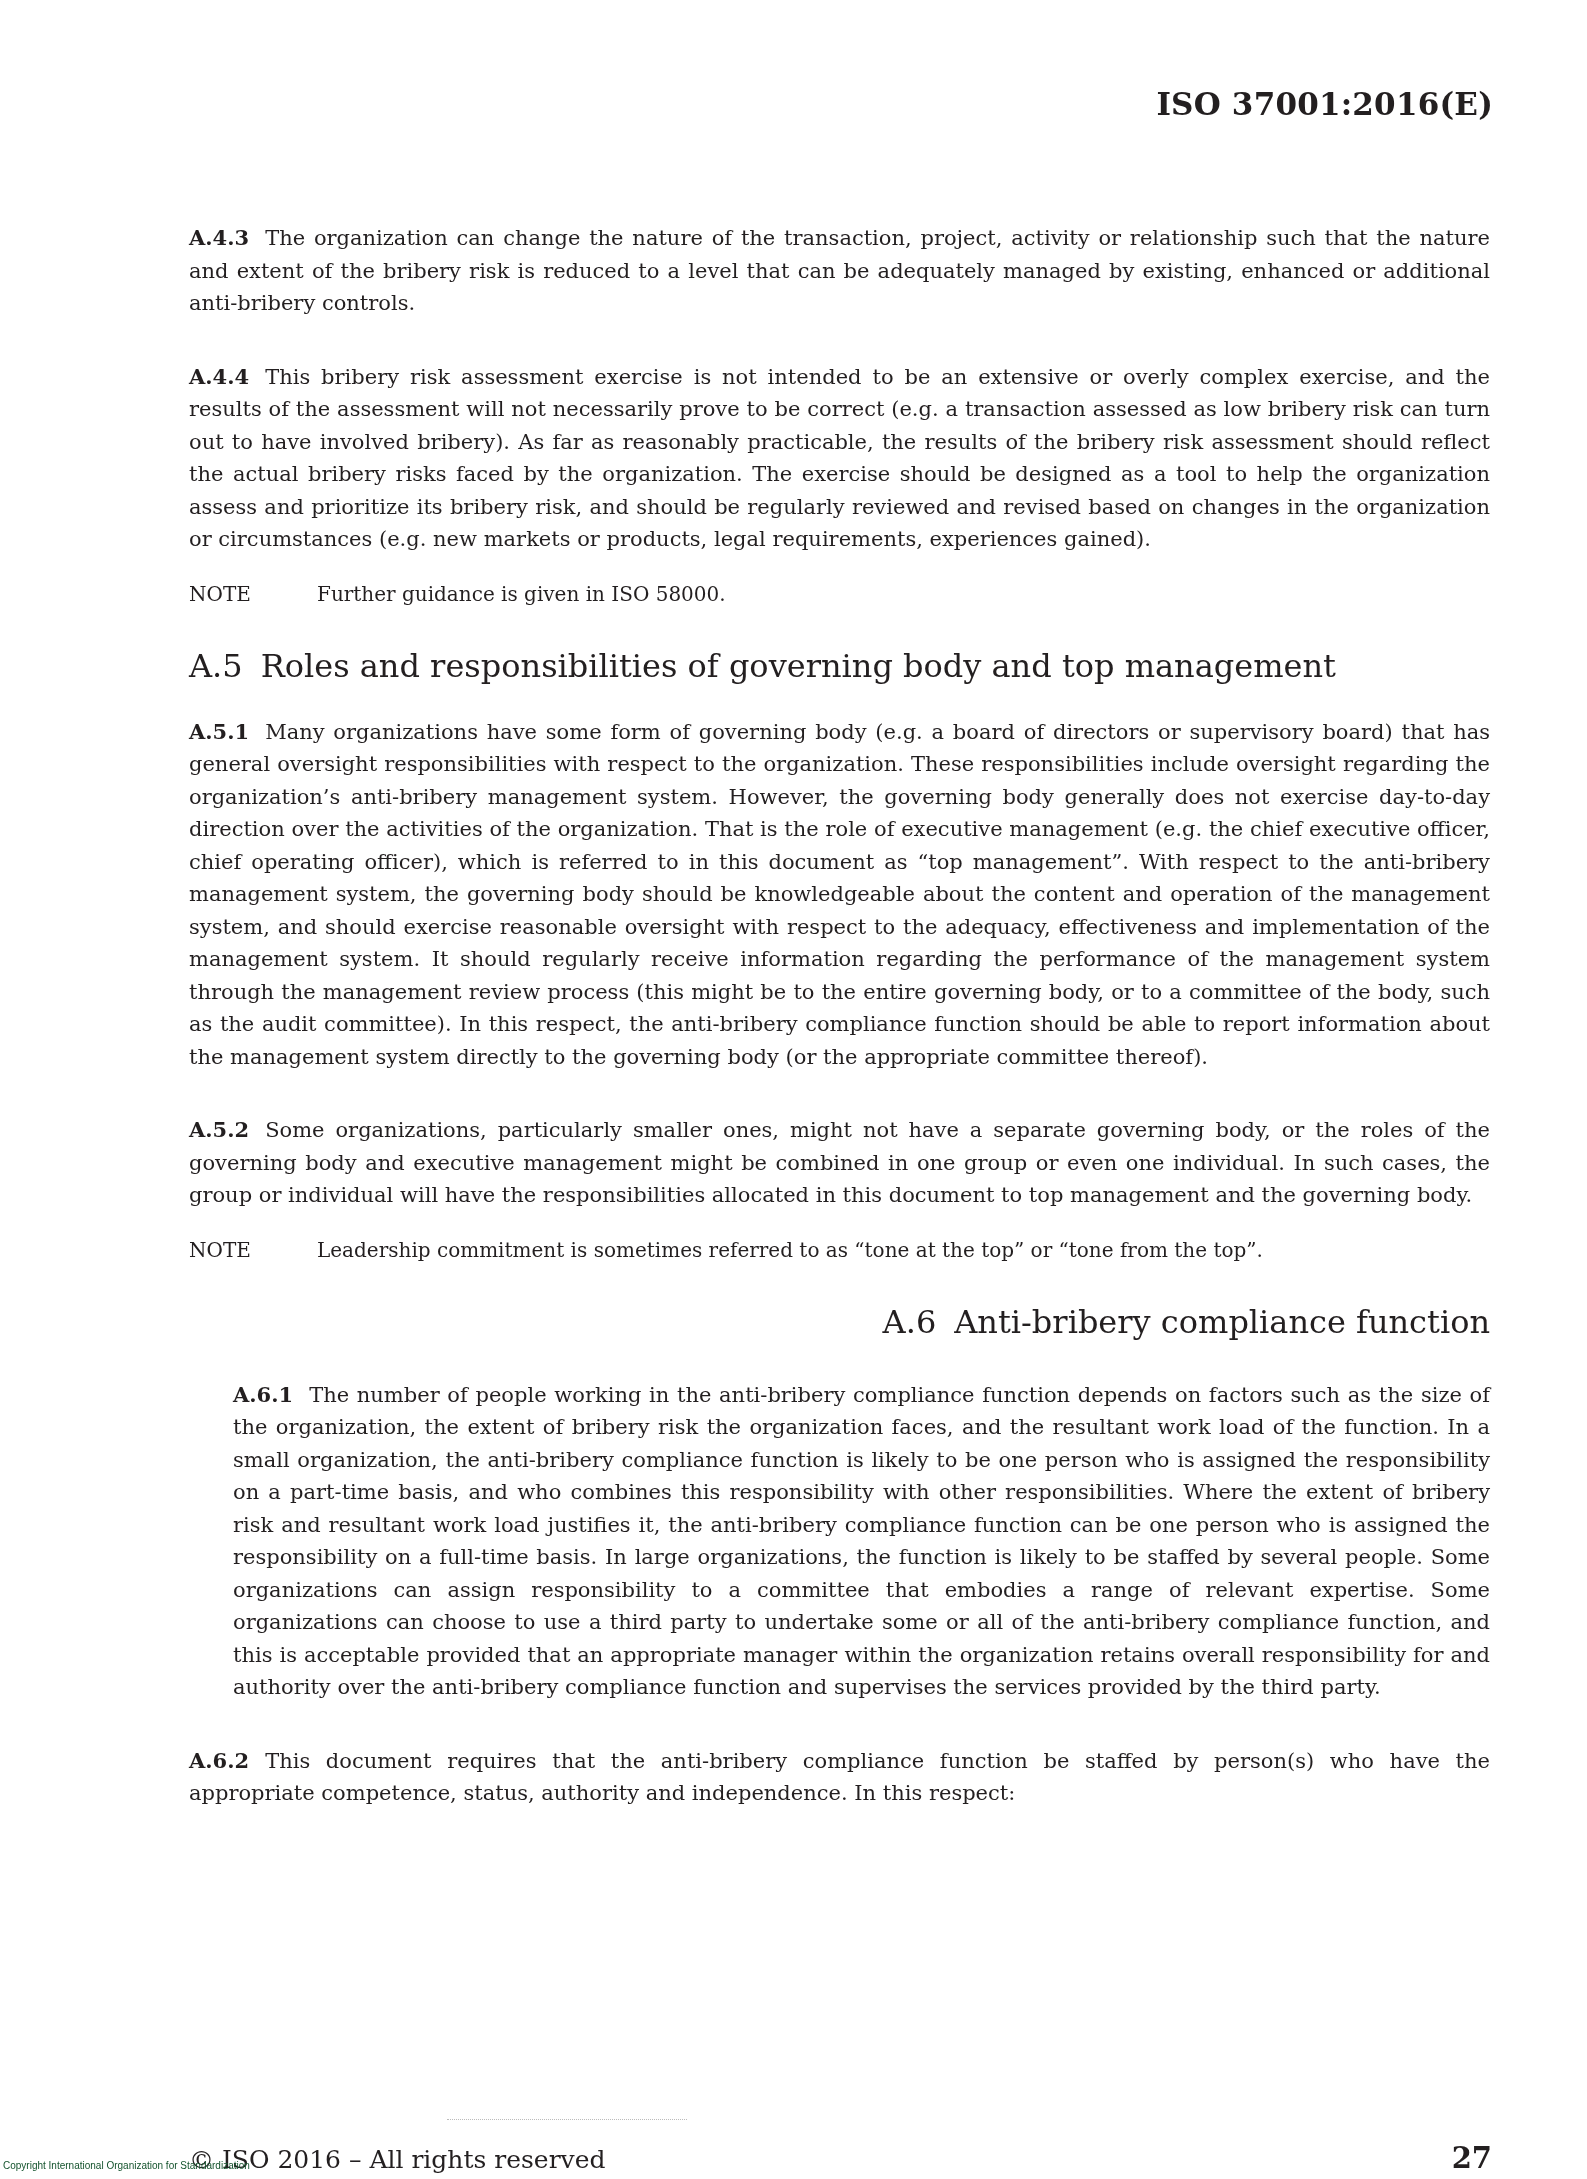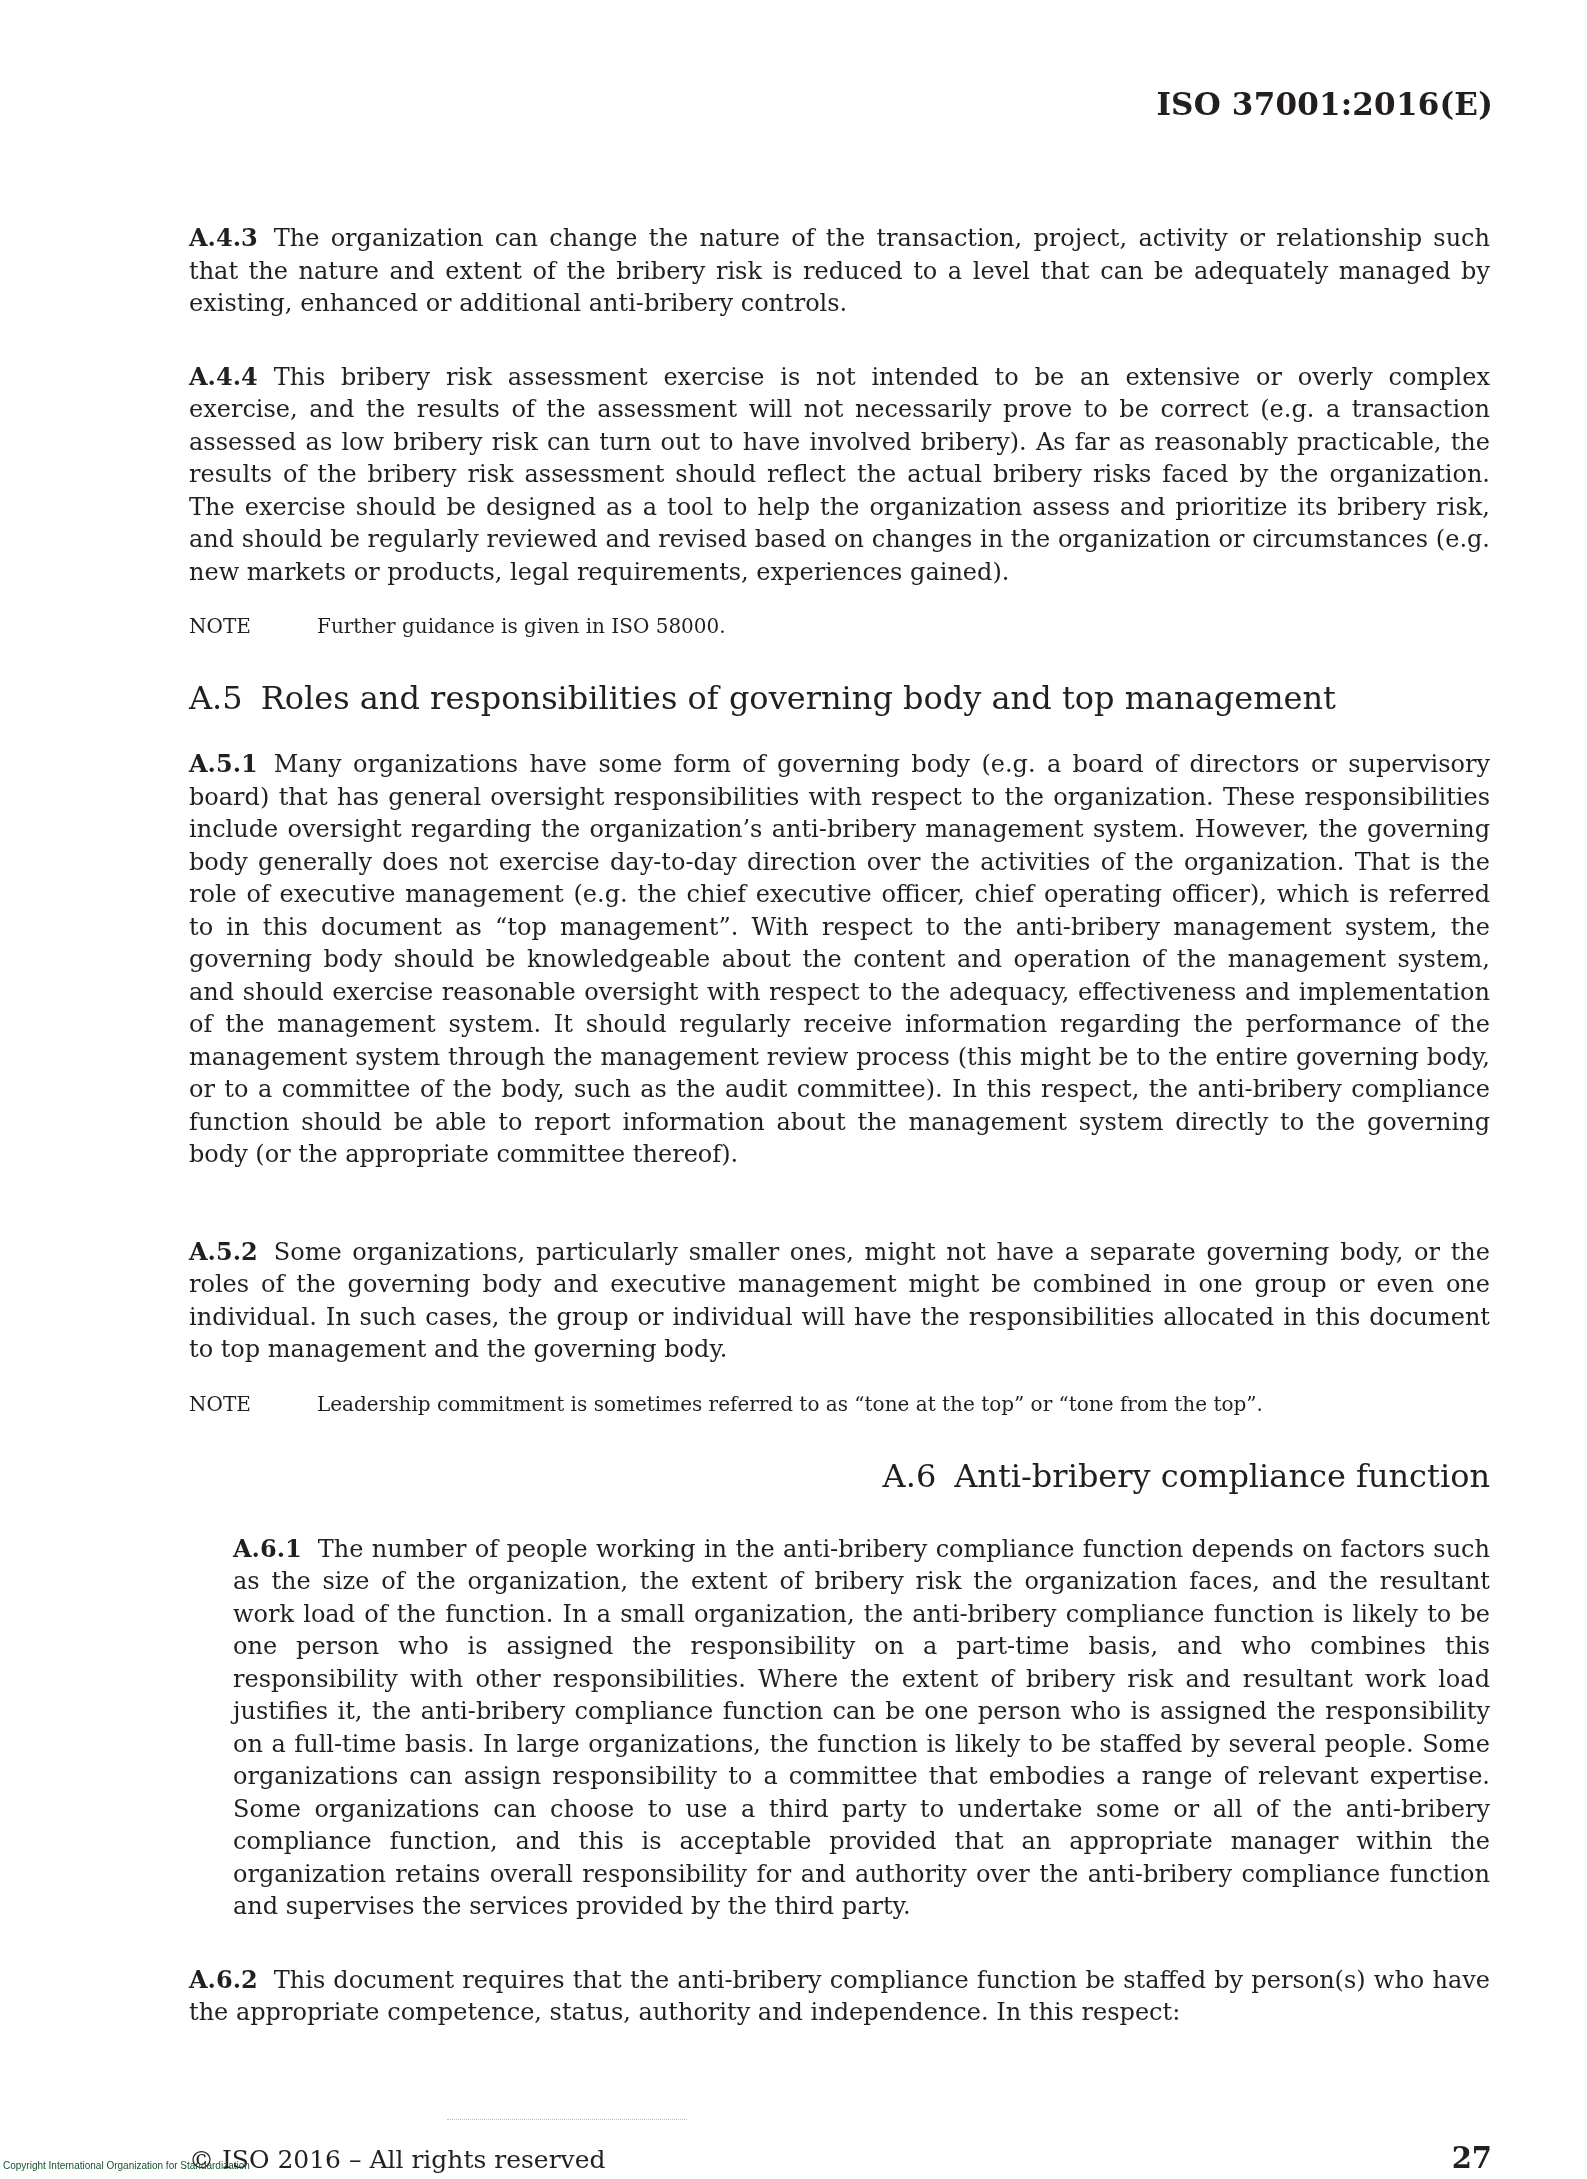--- a/index.html
+++ b/index.html
@@ -1,20 +1,20 @@
 <!DOCTYPE html>
 <html><head>
 <meta charset="utf-8">
 <style>
   html, body { margin:0; padding:0; background:#ffffff; }
   body { width:1587px; height:2179px; position:relative; overflow:hidden; color:#231f20;
          font-family:"DejaVu Serif", "Liberation Serif", serif; }
   .header-std { position:absolute; top:86px; right:94px; font-weight:bold; font-size:31px; letter-spacing:0.2px; }
   .page-body { position:absolute; left:189px; top:222px; width:1301px; }
-  .para { font-size:24px; line-height:32.5px; text-align:justify; margin:0; }
+  .para { font-size:21px; line-height:32.5px; text-align:justify; margin:0; }
   .para .num { font-weight:bold; margin-right:16px; }
   .note { font-size:20px; line-height:30px; margin:0; display:flex; }
   .note .note-label { width:128px; flex:0 0 128px; }
   .heading { font-weight:normal; font-size:32px; line-height:40px; margin:0; }
   .heading .hnum { margin-right:18px; }
   .footer-copy { position:absolute; left:189px; top:2145px; font-size:25px; }
   .footer-org { position:absolute; left:3px; top:2160px; font-family:"Liberation Sans", sans-serif; font-size:10px; color:#14532d; }
   .footer-page { position:absolute; right:95px; top:2141px; font-weight:bold; font-size:29px; }
   .footer-dots { position:absolute; left:447px; top:2119px; width:240px; border-top:1px dotted #bbb; }
 </style>
@@ -39,21 +39,21 @@
   </div>
 
   <h2 class="heading" style="margin-top:37px;">
     <span class="hnum">A.5</span><span>Roles and responsibilities of governing body and top management</span>
   </h2>
 
   <p class="para" style="margin-top:30px;">
     <span class="num">A.5.1</span><span>Many organizations have some form of governing body (e.g. a board of directors or supervisory board) that has general oversight responsibilities with respect to the organization. These responsibilities include oversight regarding the organization’s anti-bribery management system. However, the governing body generally does not exercise day-to-day direction over the activities of the organization. That is the role of executive management (e.g. the chief executive officer, chief operating officer), which is referred to in this document as “top management”. With respect to the anti-bribery management system, the governing body should be knowledgeable about the content and operation of the management system, and should exercise reasonable oversight with respect to the adequacy, effectiveness and implementation of the management system. It should regularly receive information regarding the performance of the management system through the management review process (this might be to the entire governing body, or to a committee of the body, such as the audit committee). In this respect, the anti-bribery compliance function should be able to report information about the management system directly to the governing body (or the appropriate committee thereof).</span>
   </p>
 
-  <p class="para" style="margin-top:65px;">
+  <p class="para" style="margin-top:41px;">
     <span class="num">A.5.2</span><span>Some organizations, particularly smaller ones, might not have a separate governing body, or the roles of the governing body and executive management might be combined in one group or even one individual. In such cases, the group or individual will have the responsibilities allocated in this document to top management and the governing body.</span>
   </p>
 
   <div class="note" style="margin-top:23px;">
     <span class="note-label">NOTE</span>
     <span>Leadership commitment is sometimes referred to as “tone at the top” or “tone from the top”.</span>
   </div>
 
   <h2 class="heading" style="margin-top:37px;text-align:right;">
     <span class="hnum">A.6</span><span>Anti-bribery compliance function</span>

